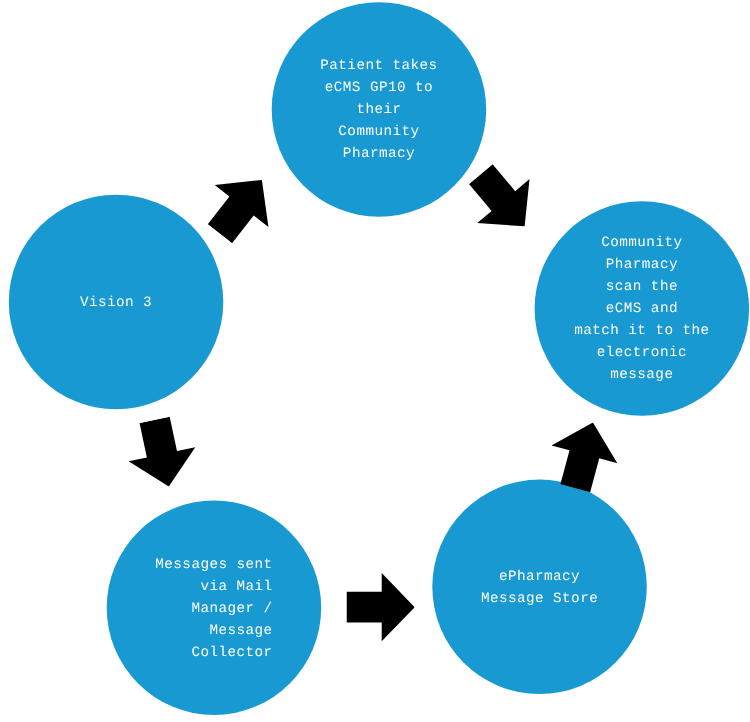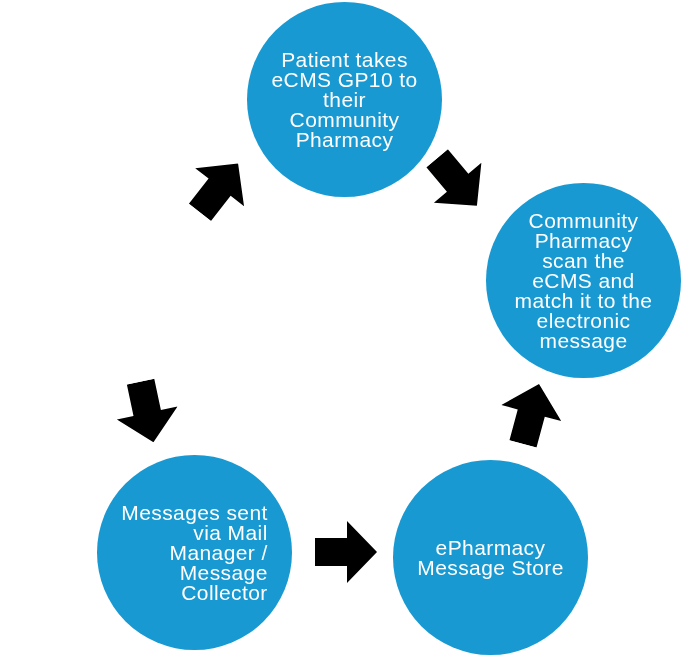--- a/index.html
+++ b/index.html
@@ -21,31 +21,32 @@
     height: 195px;
     border-radius: 50%;
     background: #1899d2;
     display: flex;
     align-items: center;
     justify-content: center;
     text-align: center;
   }
   .node .label {
     color: #ffffff;
-    font-size: 21px;
+    font-size: 13px;
     line-height: 20px;
     white-space: pre-line;
     letter-spacing: 0.4px;
     padding: 0 14px;
+    font-family: Liberation Mono, monospace;
   }
   .node-top          { left: 247px; top: 2px; }
   .node-right        { left: 486px; top: 183px; }
   .node-left         { left: 8px;   top: 177px; }
   .node-bottom-left  { left: 97px;  top: 455px; text-align: right; }
-  .node-bottom-right { left: 393px; top: 460px; }
+  .node-bottom-right { left: 393px; top: 436px; }
 
   .arrow {
     position: absolute;
     width: 62px;
     height: 62px;
   }
   .arrow svg { display: block; width: 100%; height: 100%; }
   .arrow-up-right   { left: 188px; top: 157px; transform: rotate(-52deg); }
   .arrow-down-right { left: 426px; top: 151px; transform: rotate(50deg); }
   .arrow-up         { left: 500px; top: 383px; transform: rotate(-75deg); }
@@ -68,20 +69,23 @@
   <div class="node node-right">
     <div class="label">Community
 Pharmacy
 scan the
 eCMS and
 match it to the
 electronic
 message</div>
   </div>
 
+  <div class="node node-left">
+    <div class="label">Vision 3</div>
+  </div>
 
   <div class="node node-bottom-left">
     <div class="label">Messages sent
 via Mail
 Manager /
 Message
 Collector</div>
   </div>
 
   <div class="node node-bottom-right">

